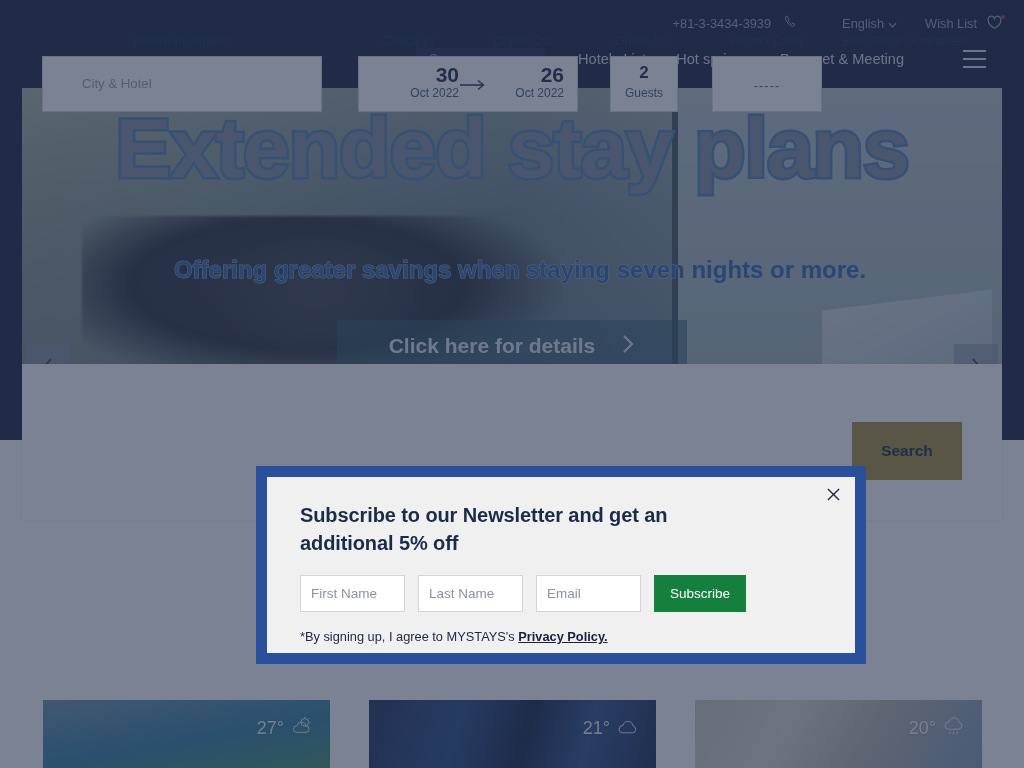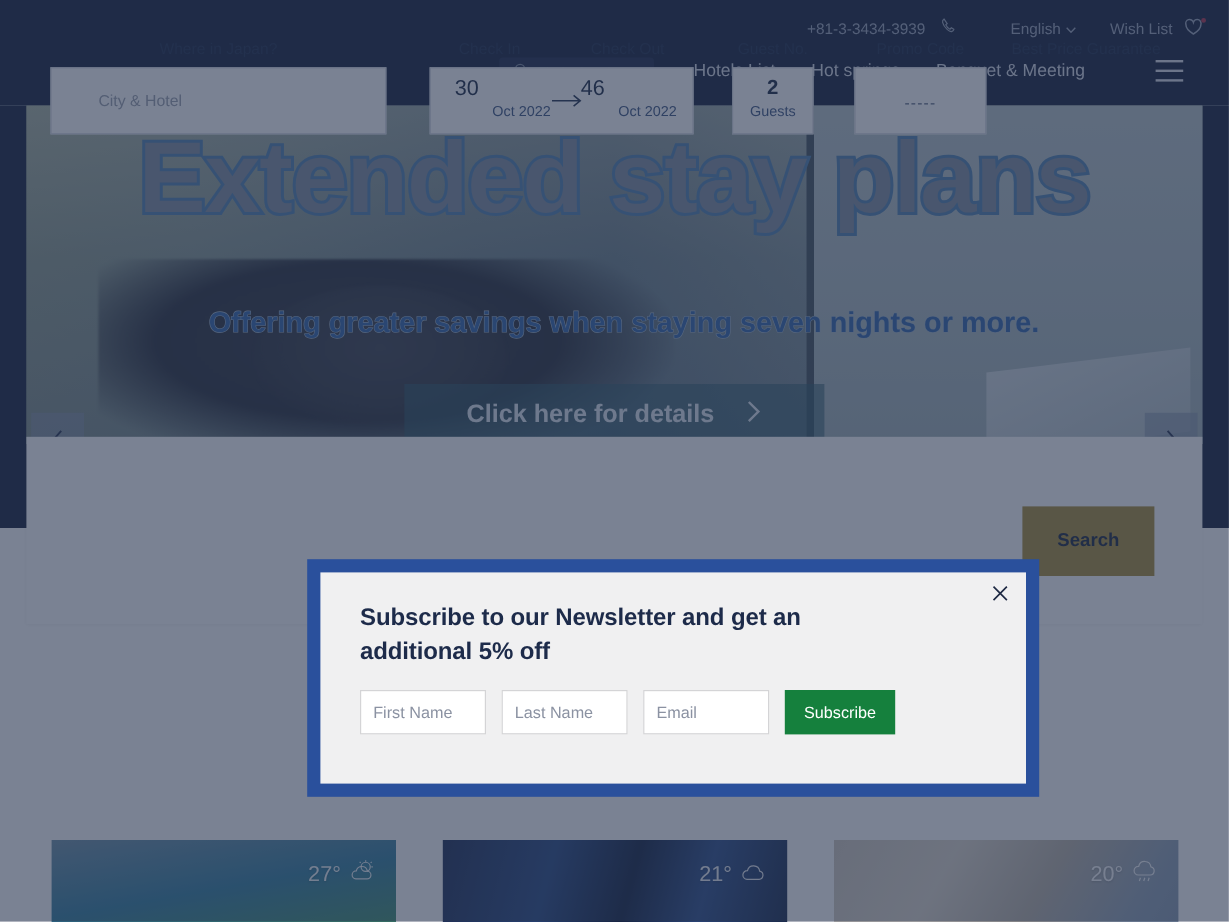--- a/index.html
+++ b/index.html
@@ -193,22 +193,22 @@
   #bkWhereLbl { left: 42px; top: 33px; width: 280px; }
   #bkWhereFld { left: 42px; top: 56px; width: 280px; height: 56px; }
   #bkWherePh {
     position: absolute; left: 62px; top: 76px;
     font-size: 13.2px; color: #9aa0ad; margin-left: 20px;
   }
   #bkInLbl  { left: 358px; top: 33px; width: 100px; }
   #bkOutLbl { left: 468px; top: 33px; width: 110px; }
   #bkDatesFld { left: 358px; top: 56px; width: 220px; height: 56px; }
   .bk-daynum {
-    position: absolute; font-size: 18px; font-weight: 400; color: #172540;
-    text-align: left; width: 80px;
+    position: absolute; font-size: 21px; font-weight: 700; color: #172540;
+    text-align: right; width: 80px;
   }
   .bk-daymon {
     position: absolute; font-size: 12px; color: #3c5582;
     text-align: right; width: 80px;
   }
   #bkInNum  { left: 379px; top: 63px; }
   #bkInMon  { left: 379px; top: 86px; }
   #bkOutNum { left: 484px; top: 63px; }
   #bkOutMon { left: 484px; top: 86px; }
   .bk-arrow {
@@ -440,21 +440,21 @@
   <div class="bk-label" id="bkInLbl">Check In</div>
   <div class="bk-label" id="bkOutLbl">Check Out</div>
   <div class="bk-field" id="bkDatesFld"></div>
   <div class="bk-daynum" id="bkInNum">30</div>
   <div class="bk-daymon" id="bkInMon">Oct 2022</div>
   <div class="bk-arrow">
     <svg width="26" height="12" viewBox="0 0 26 12" fill="none" stroke="#20304e" stroke-width="1.3">
       <path d="M0 6h23M18 1.5L23.5 6 18 10.5"></path>
     </svg>
   </div>
-  <div class="bk-daynum" id="bkOutNum">46</div>
+  <div class="bk-daynum" id="bkOutNum">26</div>
   <div class="bk-daymon" id="bkOutMon">Oct 2022</div>
 
   <div class="bk-label" id="bkGuestLbl">Guest No.</div>
   <div class="bk-field" id="bkGuestFld"></div>
   <div id="bkGuestNum">2</div>
   <div id="bkGuestTxt">Guests</div>
 
   <div class="bk-label" id="bkPromoLbl">Promo Code</div>
   <div class="bk-field" id="bkPromoFld"></div>
   <div id="bkPromoVal">-----</div>
@@ -513,15 +513,18 @@
 
     <div id="modal-title">Subscribe to our Newsletter and get an additional 5% off</div>
 
     <div id="modal-form">
       <input class="m-input" id="m-first" type="text" placeholder="First Name" style="">
       <input class="m-input" id="m-last" type="text" placeholder="Last Name" style="">
       <input class="m-input" id="m-email" type="text" placeholder="Email" style="">
       <button id="m-subscribe">Subscribe</button>
     </div>
 
+    <div id="modal-fine">
+      <span>*By signing up, I agree to MYSTAYS's </span><a id="modal-privacy" href="#">Privacy Policy.</a>
+    </div>
 
   </div>
 </div>
 
 </body></html>

